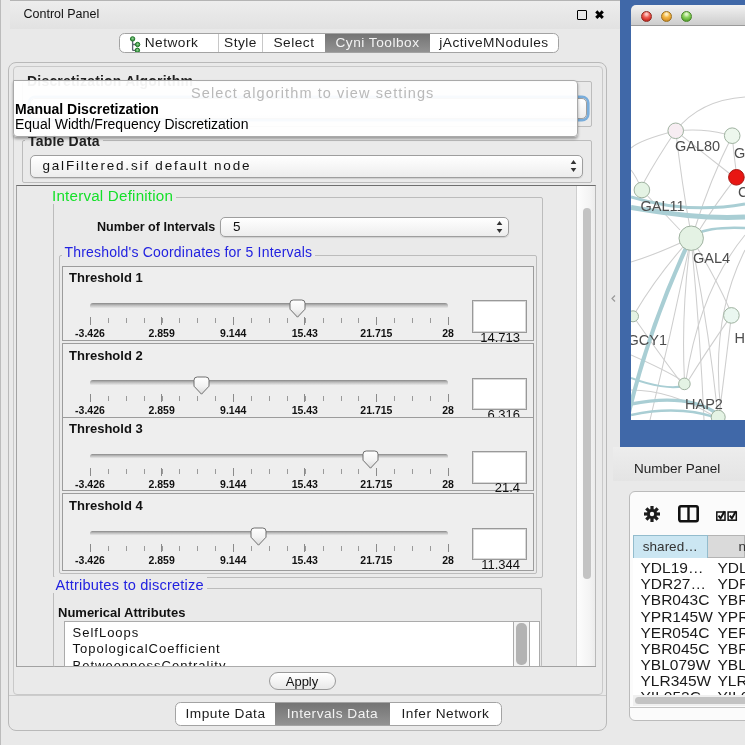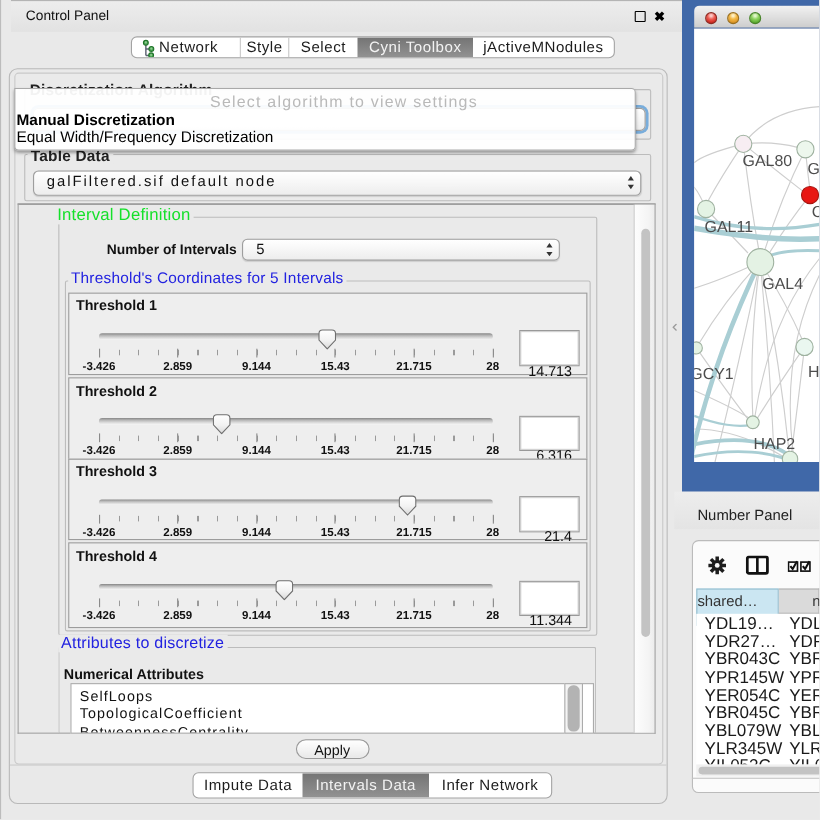--- a/index.html
+++ b/index.html
@@ -56,21 +56,21 @@
 #nettitle{left:631px;top:4.5px;width:114px;height:21.8px;background:linear-gradient(#f2f2f2,#cdcdcd);border-bottom:1px solid #9a9a9a;border-top-left-radius:5px;box-sizing:border-box;}
 .tl{position:absolute;top:11px;width:11px;height:11px;border-radius:50%;box-sizing:border-box;}
 #tlr{left:641.3px;background:radial-gradient(circle at 50% 25%,#fcc6c3 0 10%,#ed5f55 40%,#d6322a 70%,#8f1d15 100%);border:1px solid #8d2a22;}
 #tly{left:661px;background:radial-gradient(circle at 50% 25%,#fdeec2 0 10%,#f3b844 40%,#e09b2d 70%,#9c6a14 100%);border:1px solid #9a7020;}
 #tlg{left:680.5px;background:radial-gradient(circle at 50% 25%,#dff5c8 0 10%,#8ed360 40%,#64b33a 70%,#3c7a1c 100%);border:1px solid #48842a;}
 #netcanvas{left:631px;top:26.3px;width:114px;height:394px;background:#fff;}
 
 #tpbar{left:613px;top:447px;width:132px;height:34px;background:linear-gradient(#ededed,#e4e4e4);}
 #tptitle{left:634px;top:461px;font-size:13.5px;color:#222;}
 #tpcard{left:628.5px;top:491px;width:130px;height:230px;background:#fbfbfb;border:1px solid #bbbbbb;border-radius:6px;box-sizing:border-box;}
-#tablehead1{left:633px;top:534.9px;width:74.5px;height:34px;background:#cbe6f2;border:1px solid #93bccd;box-sizing:border-box;font-size:13.5px;color:#333;line-height:22px;}
+#tablehead1{left:633px;top:534.9px;width:74.5px;height:34px;background:#cbe6f2;border:1px solid #93bccd;box-sizing:border-box;text-align:center;font-size:13.5px;color:#333;line-height:22px;}
 #tablehead2{left:707.5px;top:534.9px;width:37.5px;height:23px;background:#dadada;border:1px solid #b4b4b4;border-left:none;box-sizing:border-box;font-size:13.5px;color:#333;line-height:22px;padding-left:31px;}
 #tablebody{left:633px;top:557.9px;width:112px;height:137.5px;background:#fff;overflow:hidden;}
 .trow{position:absolute;left:0;width:200px;height:16.1px;font-size:15.5px;color:#1a1a1a;}
 .trow .c1{position:absolute;left:7.5px;}
 .trow .c2{position:absolute;left:84.5px;}
 #hsb{left:633px;top:695.3px;width:112px;height:10.5px;background:#f0f0f0;}
 #hsbthumb{left:634.5px;top:696.7px;width:115px;height:7.6px;background:#c3c3c3;border-radius:4px;}
 #tpcardline{left:629px;top:706.8px;width:129px;height:1px;background:#c3c3c3;}
 </style>
 </head>

